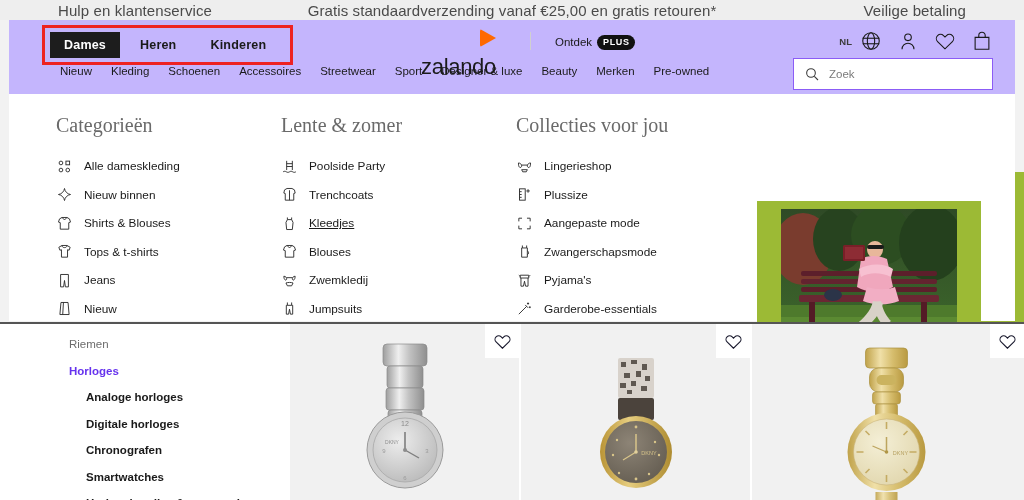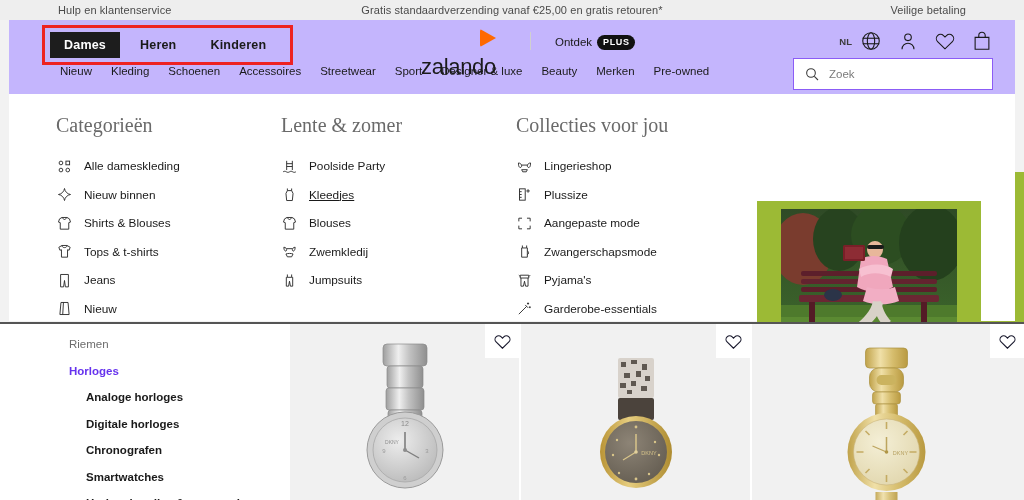--- a/index.html
+++ b/index.html
@@ -10,21 +10,21 @@
     overflow: hidden;
   }
   .page { position: relative; width: 1024px; height: 500px; background: #f2f2f2; }
 
   
   .topbar {
     position: absolute; top: 0; left: 0; width: 1024px; height: 20px;
     background: #eeeeee;
     display: flex; align-items: center;
   }
-  .topbar-item { font-size: 11px; color: #4a4a4a; letter-spacing: .1px; white-space: nowrap; text-align: right; }
+  .topbar-item { font-size: 15px; color: #4a4a4a; letter-spacing: .1px; white-space: nowrap; text-align: right; }
   .tb-left   { position: absolute; left: 58px; }
   .tb-center { position: absolute; left: 50%; transform: translateX(-50%); }
   .tb-right  { position: absolute; right: 58px; }
 
   
   .header {
     position: absolute; top: 20px; left: 9px; width: 1006px; height: 74px;
     background: #c4b5fd;
   }
   .header-row1 { position: relative; height: 44px; }
@@ -284,20 +284,29 @@
         <span class="mi-ic">
           <svg viewBox="0 0 24 24" fill="none" stroke="#2a2a2a" stroke-width="1.3">
             <path d="M8 4v13M16 4v13"></path>
               <path d="M8 8h8M8 12h8"></path>
             <path d="M3 19.5c1.5-1 3-1 4.5 0s3 1 4.5 0 3-1 4.5 0 3 1 4.5 0"></path>
           </svg>
         </span>
         <span class="mi-label">Poolside Party</span>
       </div>
 
+      <div class="mi">
+        <span class="mi-ic">
+          <svg viewBox="0 0 24 24" fill="none" stroke="#2a2a2a" stroke-width="1.3">
+            <path d="M8.5 3.5 5 5.5 4 10l2 .6V20h12v-9.4l2-.6-1-4.5-3.5-2z"></path>
+            <path d="M12 6v14"></path>
+          </svg>
+        </span>
+        <span class="mi-label">Trenchcoats</span>
+      </div>
 
       <div class="mi">
         <span class="mi-ic">
           <svg viewBox="0 0 24 24" fill="none" stroke="#2a2a2a" stroke-width="1.3">
             <path d="M9 3.5v3l-2 4 1 10h8l1-10-2-4v-3"></path>
               <path d="M9 6.5h6"></path>
           </svg>
         </span>
         <span class="mi-label hl">Kleedjes</span>
       </div>

